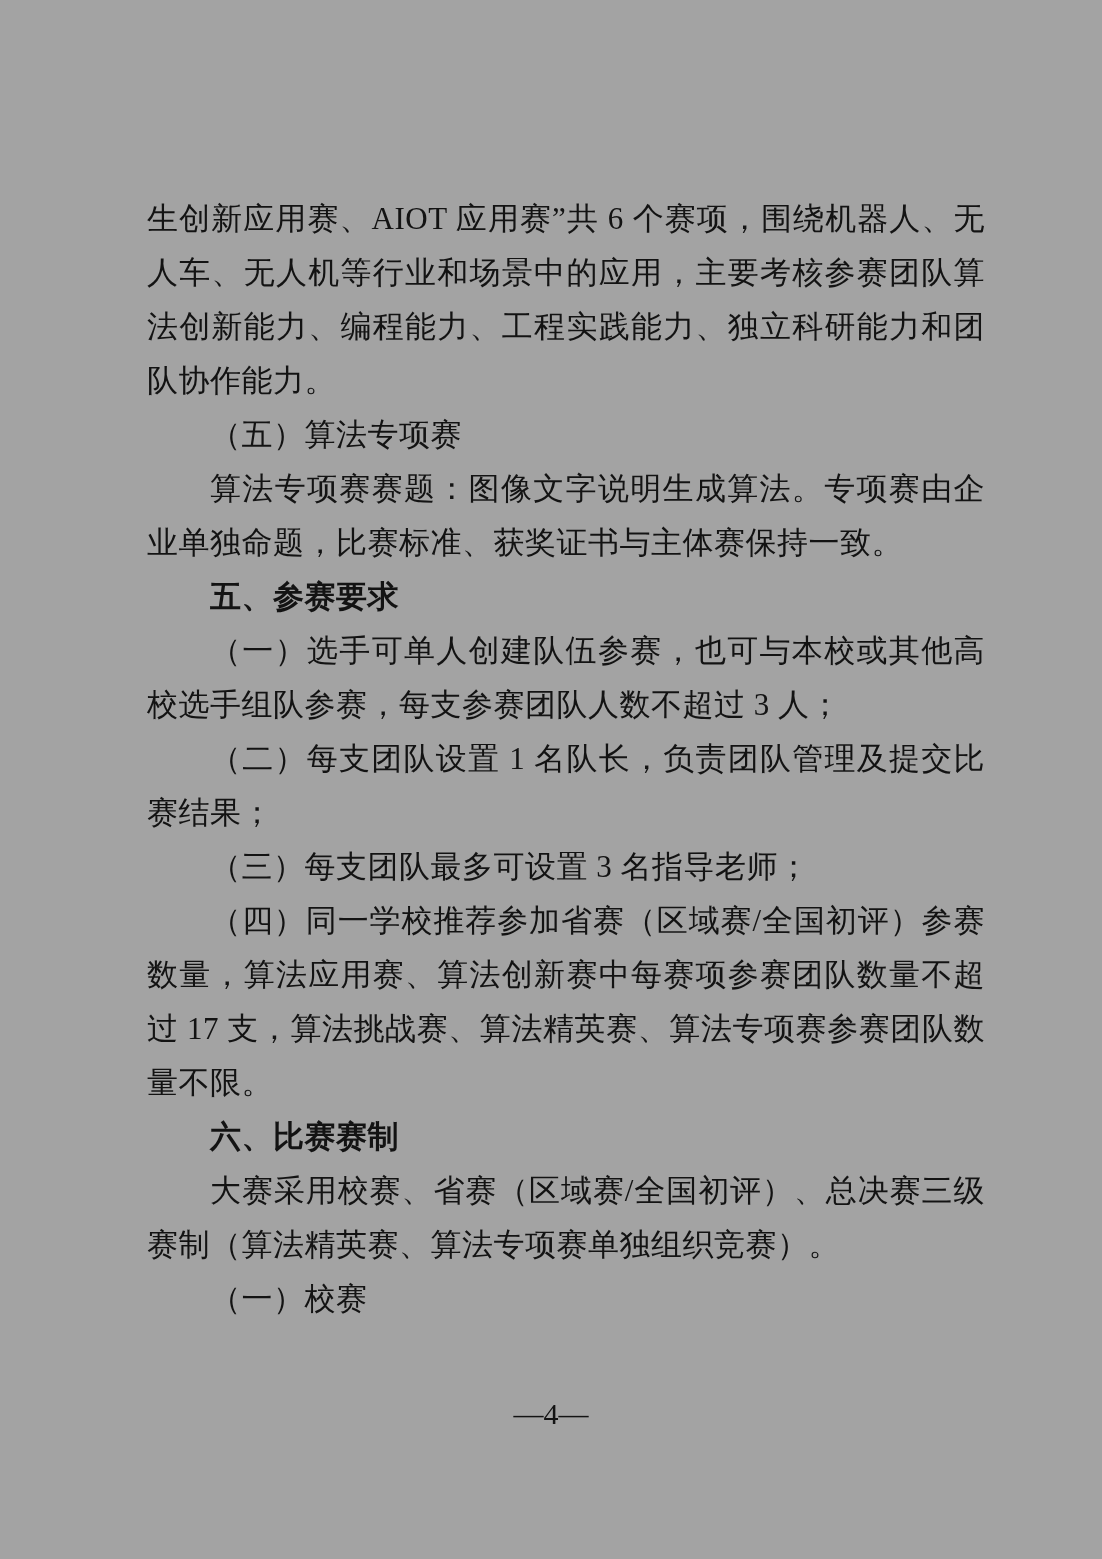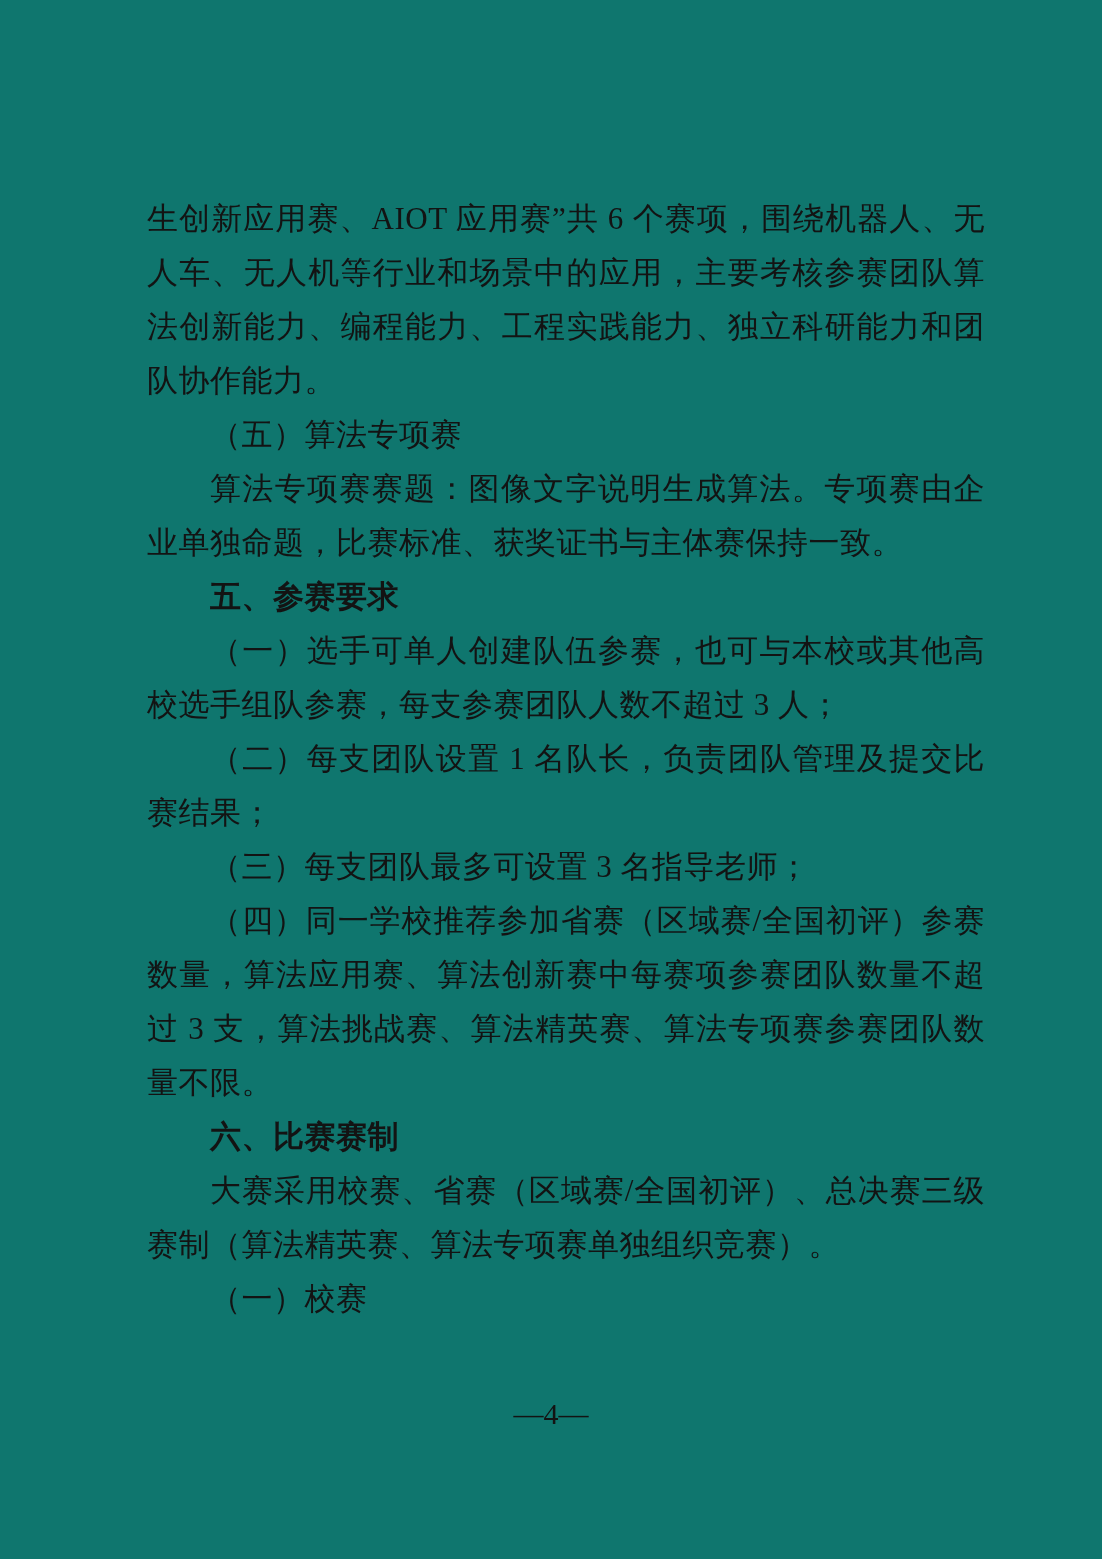--- a/index.html
+++ b/index.html
@@ -4,21 +4,21 @@
 <style>
   html, body {
     margin: 0;
     padding: 0;
     background: #ffffff;
   }
   .page {
     position: relative;
     width: 1102px;
     height: 1559px;
-    background: #0f766e;
+    background: #a3a3a3;
     overflow: hidden;
     color: #131313;
     font-family: "Liberation Serif", "DejaVu Serif", serif;
   }
   .content {
     position: absolute;
     left: 147px;
     top: 192px;
     width: 838px;
   }
@@ -59,20 +59,20 @@
 
 <div class="page">
   <div class="content">
     <p>生创新应用赛、AIOT 应用赛”共 6 个赛项，围绕机器人、无人车、无人机等行业和场景中的应用，主要考核参赛团队算法创新能力、编程能力、工程实践能力、独立科研能力和团队协作能力。</p>
     <p class="indent h-kaiti">（五）算法专项赛</p>
     <p class="indent">算法专项赛赛题：图像文字说明生成算法。专项赛由企业单独命题，比赛标准、获奖证书与主体赛保持一致。</p>
     <p class="indent h-bold">五、参赛要求</p>
     <p class="indent">（一）选手可单人创建队伍参赛，也可与本校或其他高校选手组队参赛，每支参赛团队人数不超过 3 人；</p>
     <p class="indent">（二）每支团队设置 1 名队长，负责团队管理及提交比赛结果；</p>
     <p class="indent">（三）每支团队最多可设置 3 名指导老师；</p>
-    <p class="indent">（四）同一学校推荐参加省赛（区域赛/全国初评）参赛数量，算法应用赛、算法创新赛中每赛项参赛团队数量不超过 3 支，算法挑战赛、算法精英赛、算法专项赛参赛团队数量不限。</p>
+    <p class="indent">（四）同一学校推荐参加省赛（区域赛/全国初评）参赛数量，算法应用赛、算法创新赛中每赛项参赛团队数量不超过 17 支，算法挑战赛、算法精英赛、算法专项赛参赛团队数量不限。</p>
     <p class="indent h-bold">六、比赛赛制</p>
     <p class="indent">大赛采用校赛、省赛（区域赛/全国初评）、总决赛三级赛制（算法精英赛、算法专项赛单独组织竞赛）。</p>
     <p class="indent h-kaiti">（一）校赛</p>
   </div>
 
   <div class="page-number">—4—</div>
 </div>
 
 </body></html>

